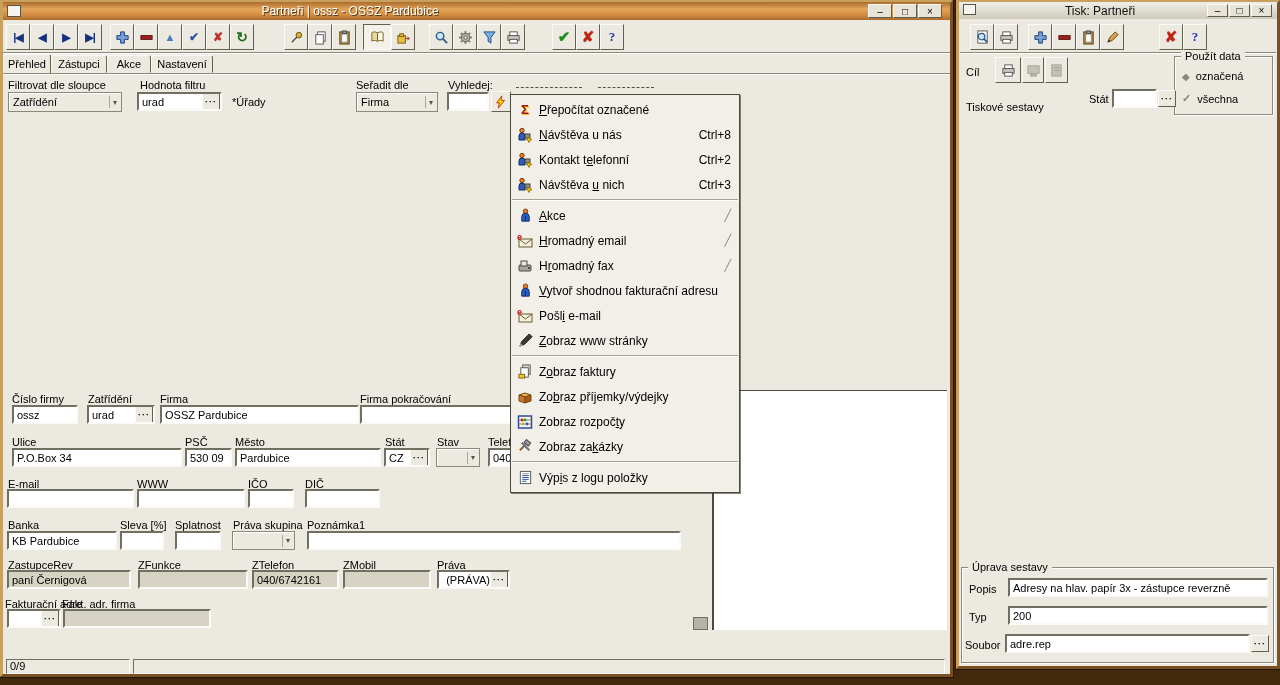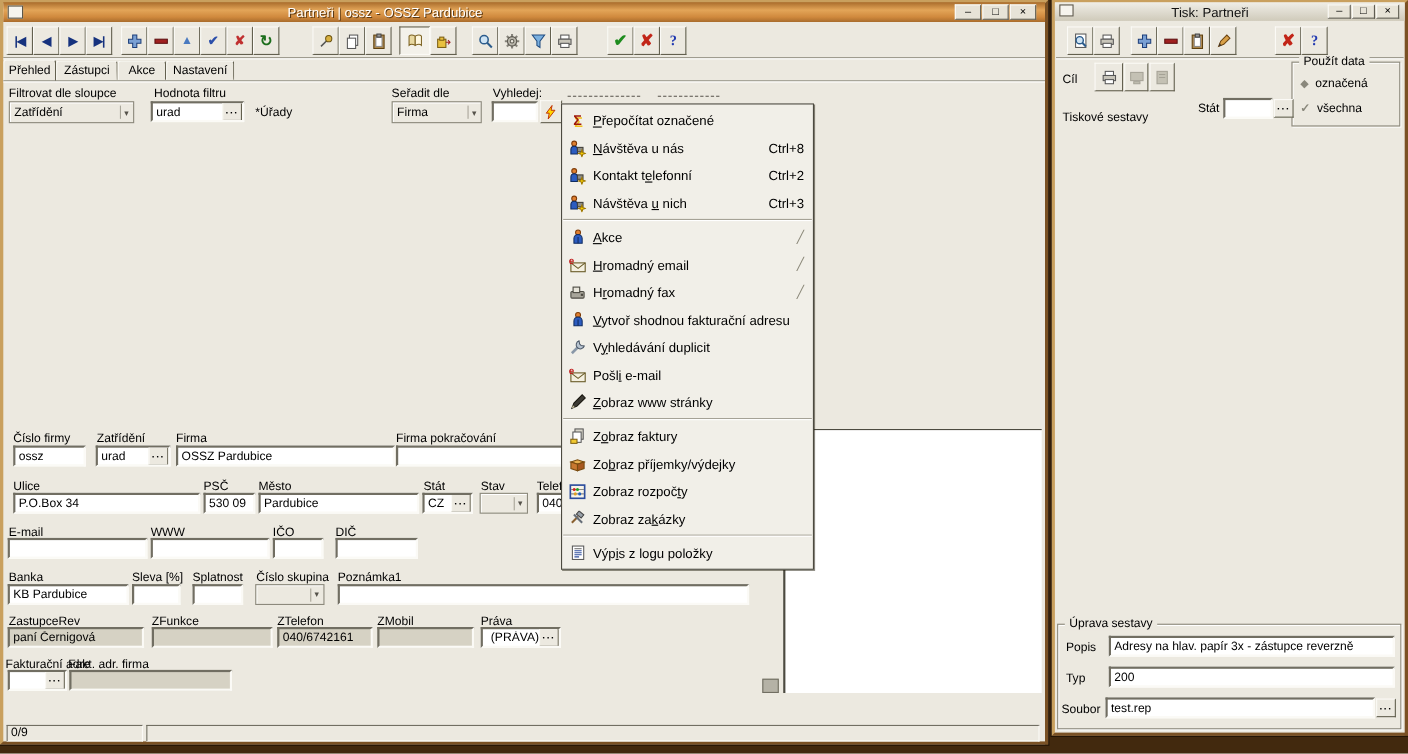--- a/index.html
+++ b/index.html
@@ -471,21 +471,21 @@
       <span class="fval">KB Pardubice</span>
     </div>
     <div class="lbl" style="position: absolute; left: 120px; top: 519px;">Sleva [%]</div>
     <div class="field" style="position: absolute; left: 120px; top: 531px; width: 44px; height: 19px;">
       <span class="fval"></span>
     </div>
     <div class="lbl" style="position: absolute; left: 175px; top: 519px;">Splatnost</div>
     <div class="field" style="position: absolute; left: 175px; top: 531px; width: 46px; height: 19px;">
       <span class="fval"></span>
     </div>
-    <div class="lbl" style="position: absolute; left: 233px; top: 519px;">Číslo skupina</div>
+    <div class="lbl" style="position: absolute; left: 233px; top: 519px;">Práva skupina</div>
     <div class="combo" style="position: absolute; left: 232px; top: 531px; width: 63px; height: 19px;">
       <span class="fval"></span>
       <span class="dd">▾</span>
     </div>
     <div class="lbl" style="position: absolute; left: 307px; top: 519px;">Poznámka1</div>
     <div class="field" style="position: absolute; left: 307px; top: 531px; width: 374px; height: 19px;">
       <span class="fval"></span>
     </div>
     <div class="lbl" style="position: absolute; left: 8px; top: 559px;">ZastupceRev</div>
     <div class="field gray" style="position: absolute; left: 7px; top: 570px; width: 124px; height: 19px;">
@@ -708,21 +708,21 @@
 <div class="lbl" style="left:969px;top:583px;z-index:3">Popis</div>
 <div class="abs field" style="left:1008px;top:578px;width:260px;z-index:3">
   <span class="fval">Adresy na hlav. papír 3x - zástupce reverzně</span>
 </div>
 <div class="lbl" style="left:969px;top:611px;z-index:3">Typ</div>
 <div class="abs field" style="left:1008px;top:606px;width:260px;z-index:3">
   <span class="fval">200</span>
 </div>
 <div class="lbl" style="left:965px;top:639px;z-index:3">Soubor</div>
 <div class="abs field" style="left:1005px;top:634px;width:245px;z-index:3">
-  <span class="fval">test.rep</span>
+  <span class="fval">adre.rep</span>
 </div>
 <div class="abs dots" style="left:1251px;top:635px;z-index:3">···</div>
 
 <div class="abs" id="cmenu">
     <div class="mi">
       <span class="ic">
         <b style="color:#a01808;font-size:13px;text-shadow:1px 1px 0 #f0c020">Σ</b>
       </span>
       <span class="mlabel"><u>P</u>řepočítat označené</span>
     </div>
@@ -804,29 +804,20 @@
     </div>
     <div class="mi">
       <span class="ic">
         <svg viewBox="0 0 16 16" width="15" height="15">
           <circle cx="8" cy="3.5" r="2.4" fill="#e08030" stroke="#803c08"></circle>
           <path d="M4 14 v-4.5 a4 4 0 0 1 8 0 V14 z" fill="#2c5cc0" stroke="#102c60"></path>
           <line x1="8" y1="8" x2="8" y2="14" stroke="#102c60"></line>
         </svg>
       </span>
       <span class="mlabel"><u>V</u>ytvoř shodnou fakturační adresu</span>
-    </div>
-    <div class="mi">
-      <span class="ic">
-        <svg viewBox="0 0 16 16" width="15" height="15">
-          <path d="M2 14 L9 7" stroke="#8a98a8" stroke-width="2.5"></path>
-          <path d="M9 2 a4 4 0 1 0 5 5 l-3 -0.5 L9.5 5 z" fill="#b8c4d0" stroke="#4c5868"></path>
-        </svg>
-      </span>
-      <span class="mlabel">V<u>y</u>hledávání duplicit</span>
     </div>
     <div class="mi">
       <span class="ic">
         <svg viewBox="0 0 16 16" width="16" height="16">
           <rect x="2" y="6" width="13" height="8" fill="#f4f0e0" stroke="#6a5c28"></rect>
           <path d="M2 6 l6.5 5 l6.5 -5" fill="none" stroke="#6a5c28"></path>
           <text x="0" y="7" font-size="9" font-weight="bold" fill="#c01818">e</text>
         </svg>
       </span>
       <span class="mlabel">Pošl<u>i</u> e-mail</span>

